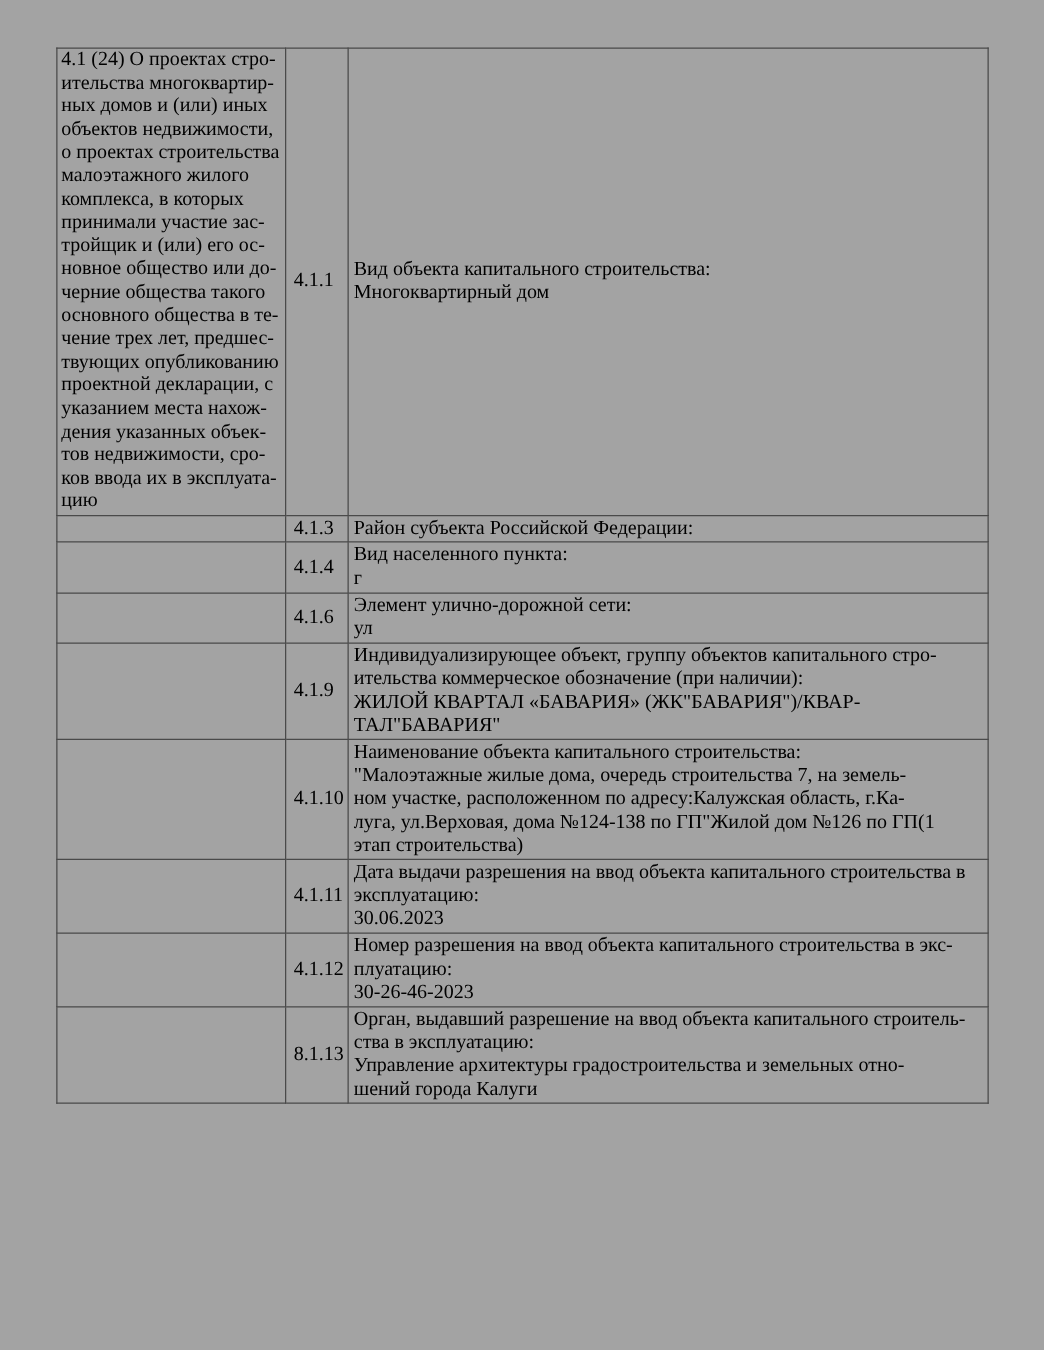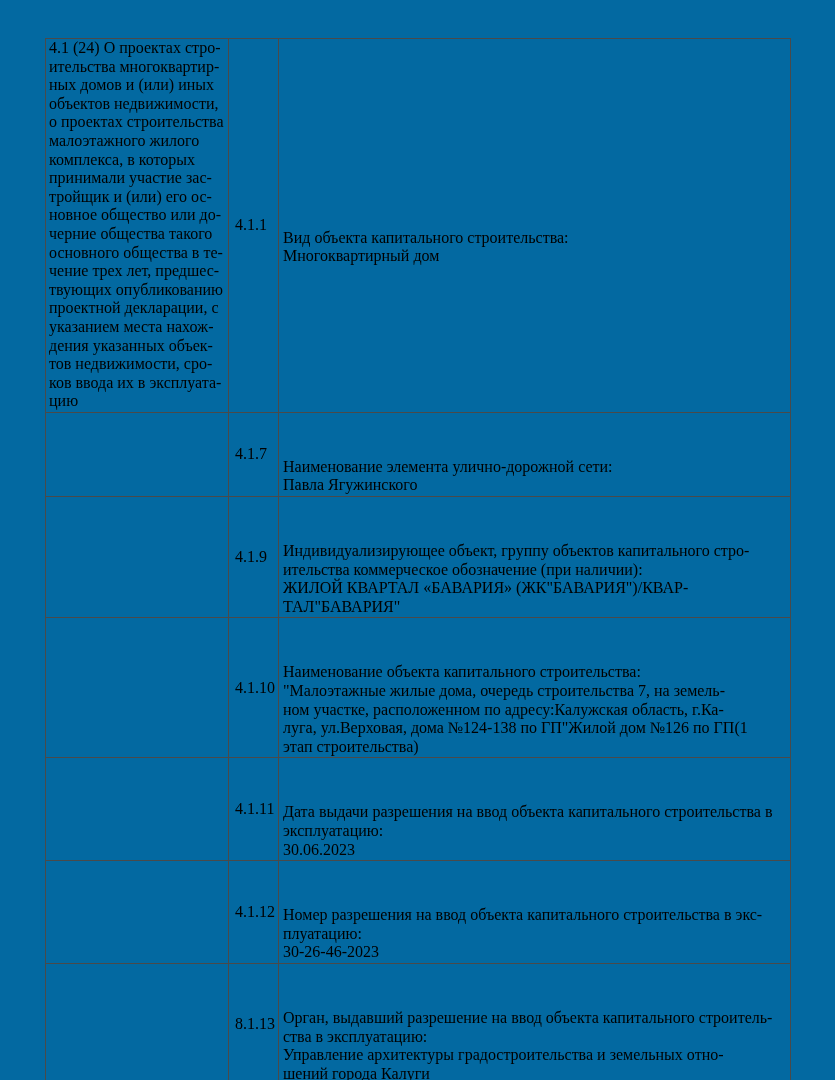--- a/index.html
+++ b/index.html
@@ -3,21 +3,21 @@
 <meta charset="utf-8">
 <style>
   html, body { margin: 0; padding: 0; }
   body {
     width: 835px; height: 1080px;
     background: #ffffff;
     color: #000000;
     font-family: "Liberation Serif", serif;
     overflow: hidden;
   }
-  .page { position: relative; width: 835px; height: 1080px; background: #0369a1; }
+  .page { position: relative; width: 835px; height: 1080px; background: #a3a3a3; }
   .decl-table {
     position: absolute; left: 45px; top: 38px;
     width: 745px;
     border-collapse: collapse;
     table-layout: fixed;
   }
   .col-desc   { width: 183px; }
   .col-num    { width: 50px; }
   .col-content{ width: 512px; }
   td {
@@ -34,21 +34,21 @@
     padding: 0 2px 1px 3px;
   }
   .num-cell {
     vertical-align: middle;
     padding-left: 6px;
   }
   .content-cell {
     vertical-align: middle;
     padding: 1px 3px 1px 4px;
   }
-  .field-label { white-space: pre-line; margin-top: 44px; }
+  .field-label { white-space: pre-line; }
   .field-value-line { white-space: pre-line; }
   .field-value { font-weight: normal; }
 </style>
 </head>
 <body>
 
 <div class="page">
   <table class="decl-table">
     <colgroup>
       <col class="col-desc">
@@ -78,24 +78,40 @@
 ков ввода их в эксплуата-
 цию</td>
     <td class="num-cell">4.1.1</td>
     <td class="content-cell">
       <div class="field-label">Вид объекта капитального строительства:</div>
       <div class="field-value-line"><span class="field-value-prefix"></span><span class="field-value">Многоквартирный дом</span></div>
     </td>
   </tr>
         <tr>
     <td class="desc-cell"></td>
-    <td class="num-cell">4.1.7</td>
+    <td class="num-cell">4.1.3</td>
     <td class="content-cell">
-      <div class="field-label">Наименование элемента улично-дорожной сети:</div>
-      <div class="field-value-line"><span class="field-value-prefix"></span><span class="field-value">Павла Ягужинского</span></div>
+      <div class="field-label">Район субъекта Российской Федерации:</div>
+      <div class="field-value-line"><span class="field-value-prefix"></span><span class="field-value"></span></div>
+    </td>
+  </tr>
+        <tr>
+    <td class="desc-cell"></td>
+    <td class="num-cell">4.1.4</td>
+    <td class="content-cell">
+      <div class="field-label">Вид населенного пункта:</div>
+      <div class="field-value-line"><span class="field-value-prefix"></span><span class="field-value">г</span></div>
+    </td>
+  </tr>
+        <tr>
+    <td class="desc-cell"></td>
+    <td class="num-cell">4.1.6</td>
+    <td class="content-cell">
+      <div class="field-label">Элемент улично-дорожной сети:</div>
+      <div class="field-value-line"><span class="field-value-prefix"></span><span class="field-value">ул</span></div>
     </td>
   </tr>
         <tr>
     <td class="desc-cell"></td>
     <td class="num-cell">4.1.9</td>
     <td class="content-cell">
       <div class="field-label">Индивидуализирующее объект, группу объектов капитального стро-
 ительства коммерческое обозначение (при наличии):</div>
       <div class="field-value-line"><span class="field-value-prefix"></span><span class="field-value">ЖИЛОЙ КВАРТАЛ «БАВАРИЯ» (ЖК"БАВАРИЯ")/КВАР-
 ТАЛ"БАВАРИЯ"</span></div>

